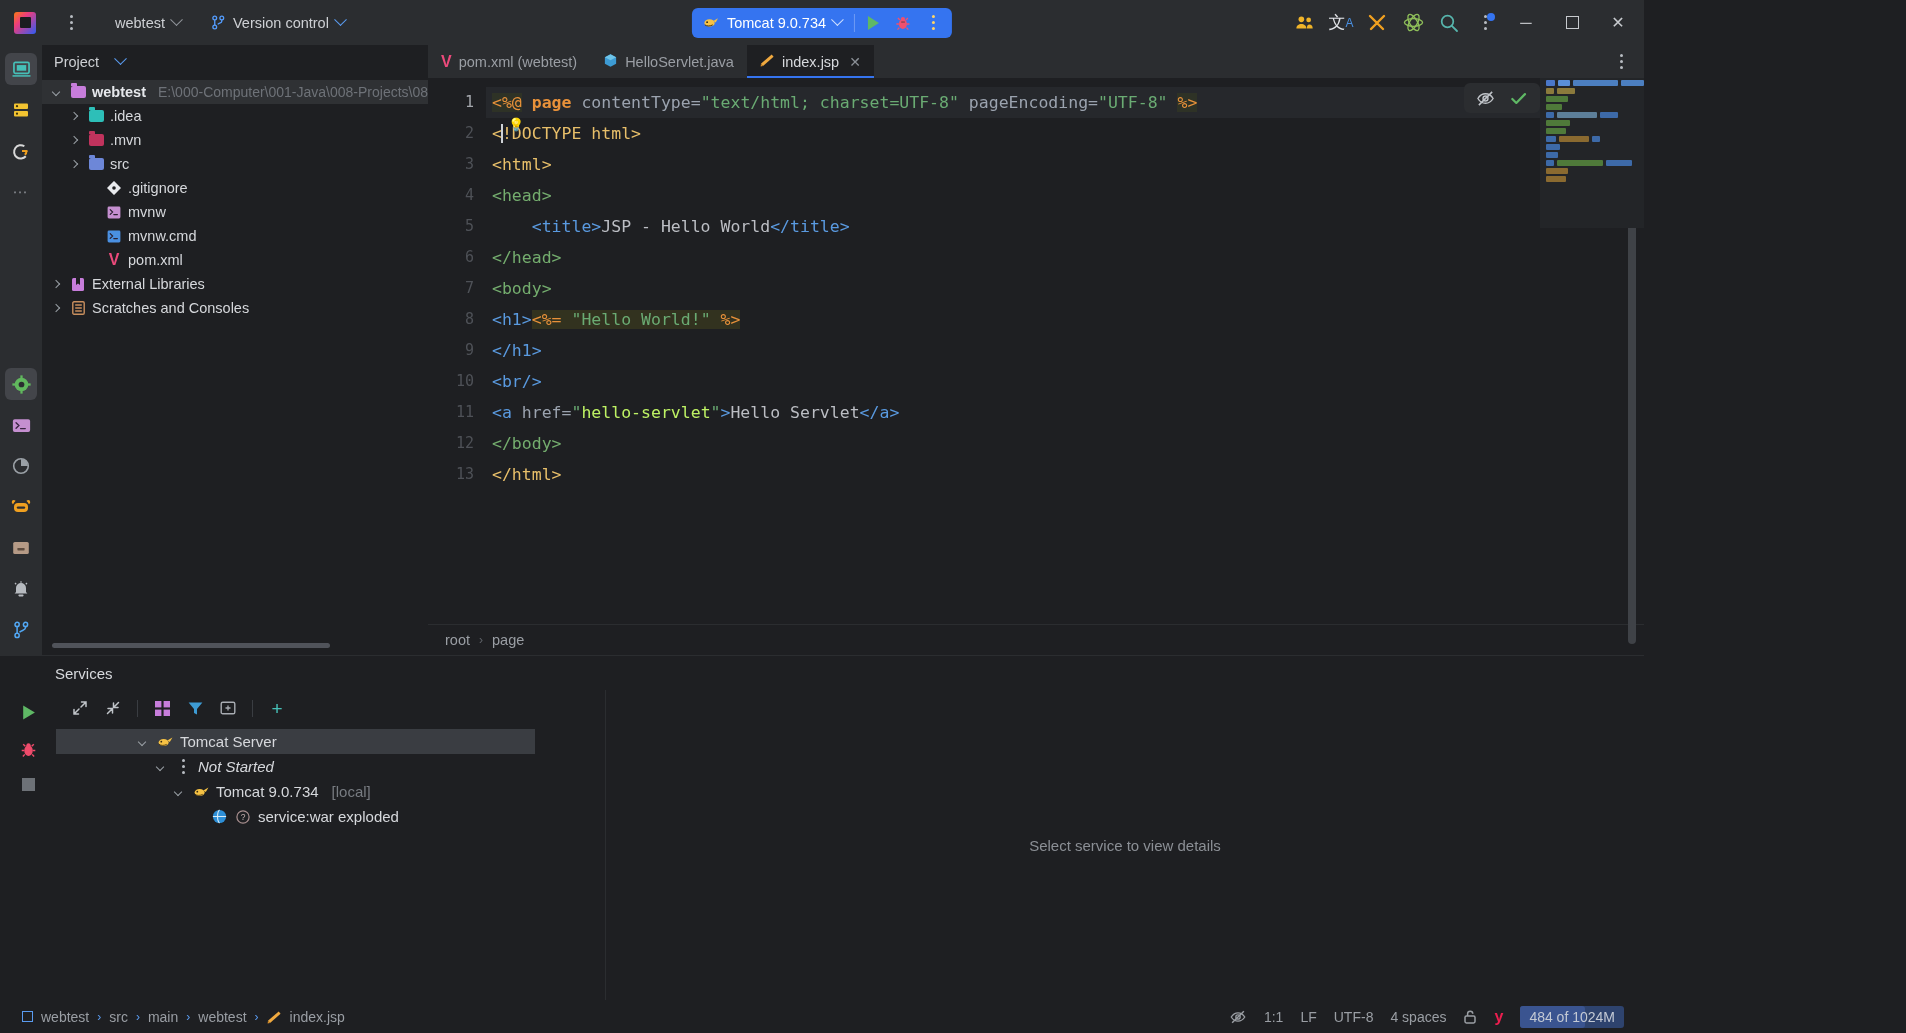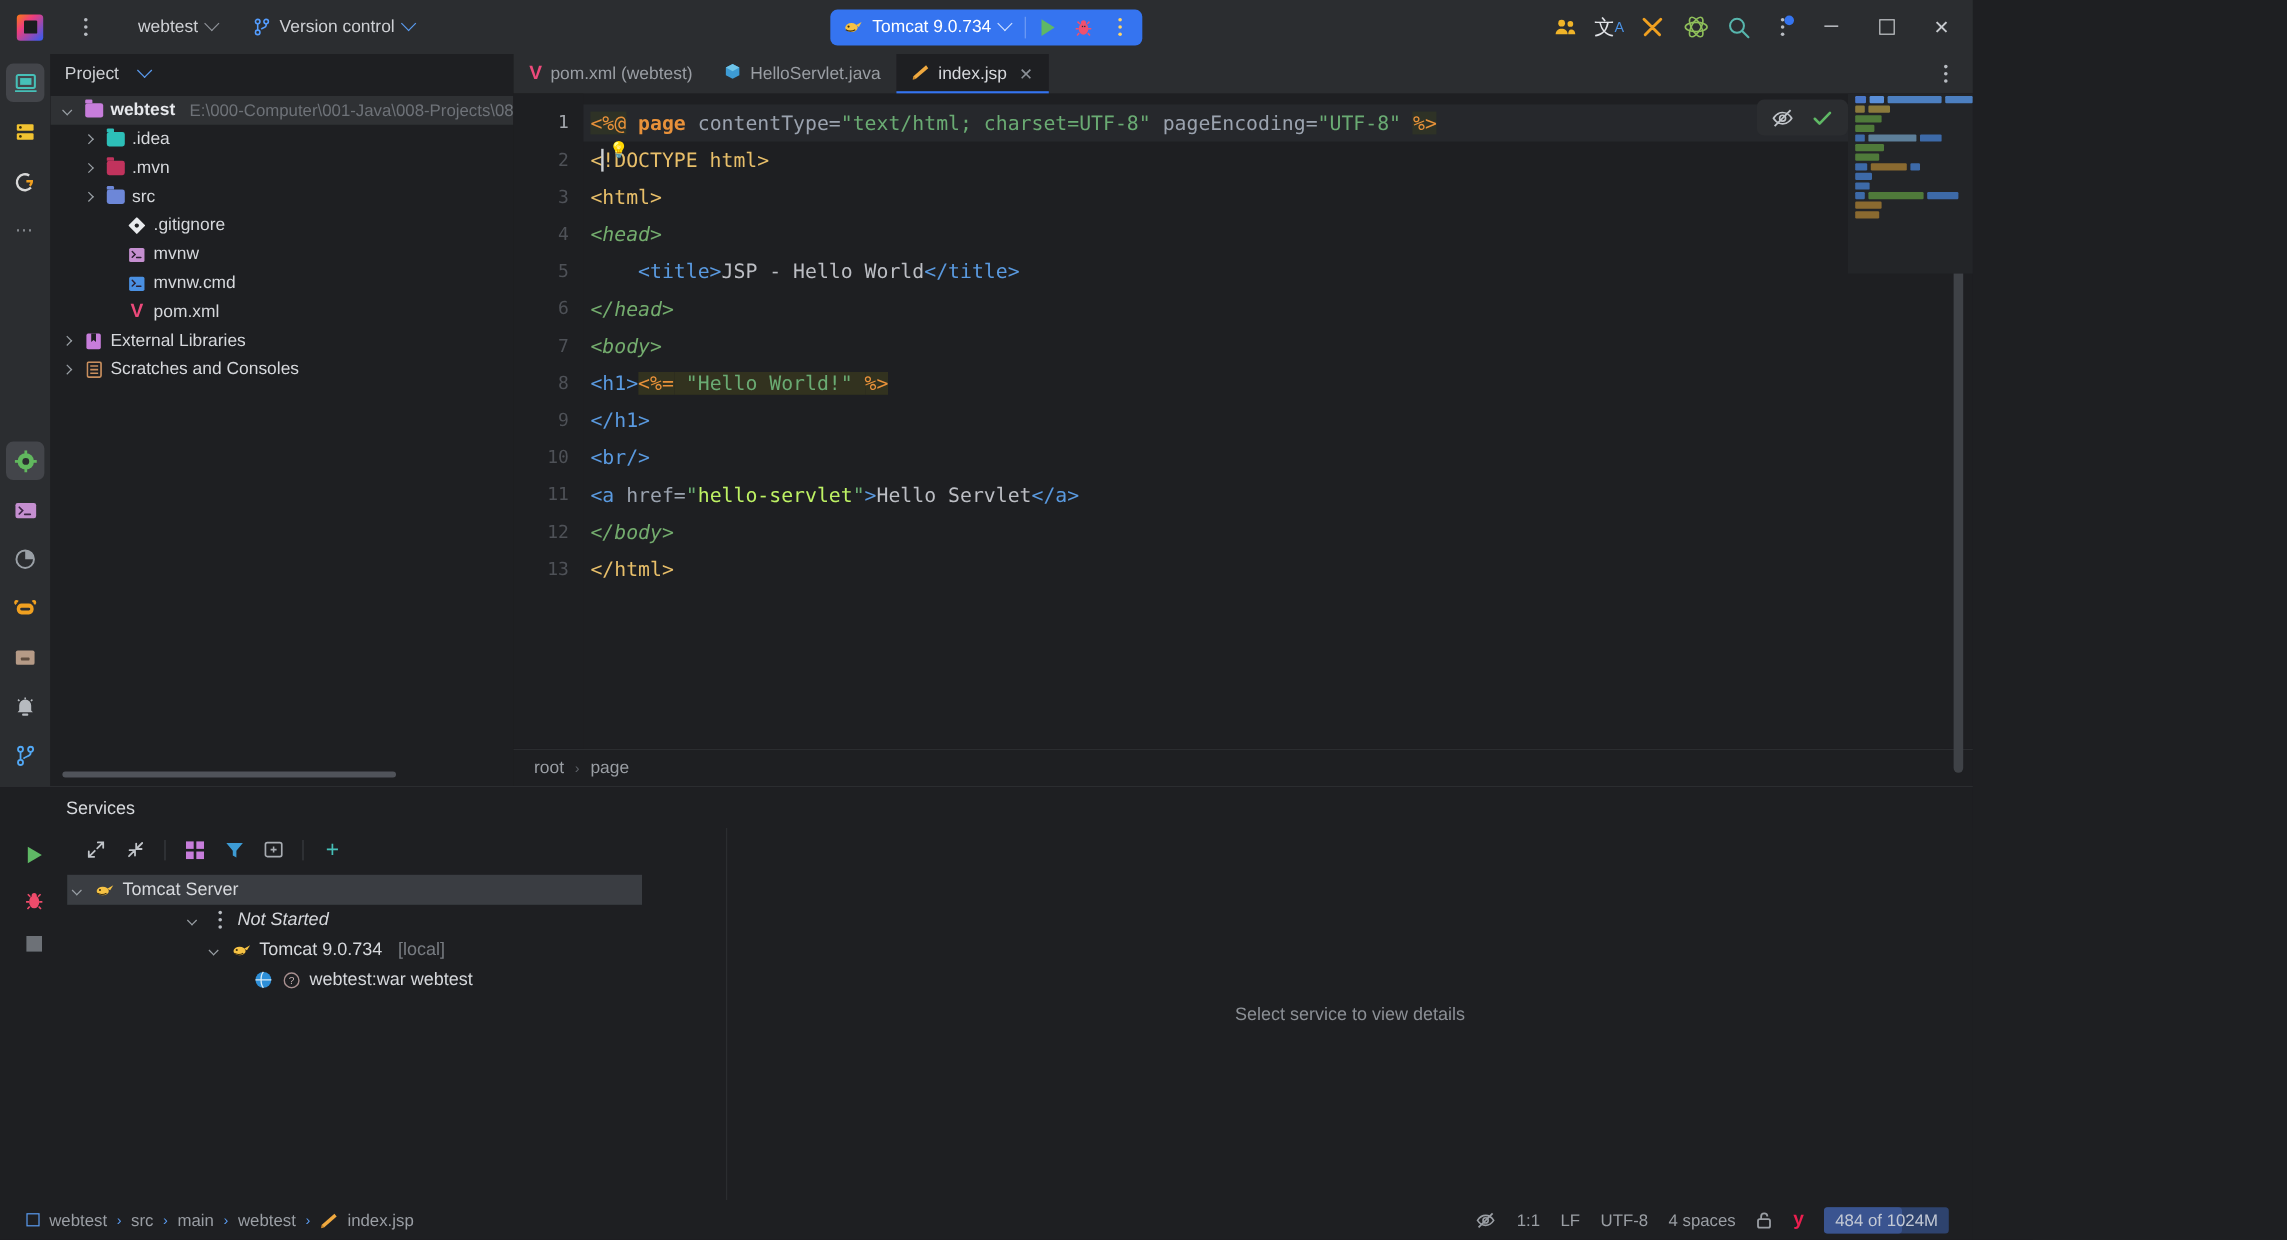--- a/index.html
+++ b/index.html
@@ -85,21 +85,21 @@
   .gutter { width:58px; flex:0 0 58px; background:#1e1f22; padding-top:9px; text-align:right; }
   .gline { height:31px; line-height:31px; padding-right:12px; color:#4e5157; font-size:15px;
            font-family:"DejaVu Sans Mono","Liberation Mono",monospace;}
   .gline.cur{color:#a5a8ae;}
   .code { flex:1; padding-top:9px; font-family:"DejaVu Sans Mono","Liberation Mono",monospace;
           font-size:16.5px; min-width:0; overflow:hidden; position:relative;}
   .cline { height:31px; line-height:31px; white-space:pre; padding-left:6px;}
   .cline.hl{background:#26282c;}
 
   .k-tag{color:#5a9ae0;}         
-  .k-tag2{color:#74ad6e;font-style:italic;}        
+  .k-tag2{color:#74ad6e;}        
   .k-tag3{color:#e8bf6a;}        
   .k-attr{color:#9ba3af;}
   .k-str{color:#6aab73;}
   .k-jsp{color:#e8913a;}
   .k-txt{color:#bcbec4;}
   .k-lnk{color:#bef264;}
   .jspbg{background:#2e3226;}
   .jspbg2{background:#32321f;}
 
   .caret{display:inline-block;width:2px;height:19px;background:#cfd2d6;vertical-align:-4px;margin:0 -1px;}
@@ -638,21 +638,21 @@
                 <rect x="1.2" y="2.2" width="13.6" height="11.6" rx="1.6" fill="none" stroke="#a8acb2" stroke-width="1.4"></rect>
                 <path d="M8 5.5v5M5.5 8h5" stroke="#a8acb2" stroke-width="1.3"></path>
               </svg>
             </div>
             <div class="tbsep"></div>
             <div class="tbi">
               <span style="color:#46c0b8;font-size:19px;line-height:1;">+</span>
             </div>
           </div>
           <div class="svc-tree" id="services-tree">
-              <div class="svrow sel" style="margin-right: 70px;">
+              <div class="svrow sel" style="padding-left: 78px; margin-right: 70px;">
                 <span class="tarrow open">
                   <i></i>
                 </span>
                 <span class="ticn">
                   <svg width="17" height="14" viewBox="0 0 18 15">
                     <ellipse cx="7" cy="8" rx="5.4" ry="3.8" fill="#f6c244"></ellipse>
                     <path d="M11 6l5.4-3.2L13.6 7.4z" fill="#f6c244"></path>
                     <circle cx="4.5" cy="7.1" r="0.95" fill="#3b2d10"></circle>
                     <path d="M2.1 10c2 1.5 5.8 1.5 8.2 0" stroke="#3b2d10" stroke-width="0.9" fill="none"></path>
                   </svg>
@@ -694,21 +694,21 @@
                     <circle cx="7.5" cy="7.5" r="6.6" fill="#2d8fd8"></circle>
                     <path d="M7.5 0.9c-2.6 2.4-2.6 10.8 0 13.2M0.9 7.5h13.2" stroke="#d8ecf8" stroke-width="1.1" fill="none"></path>
                   </svg>
                 </span>
                 <span class="ticn">
                   <svg width="14" height="14" viewBox="0 0 14 14">
                     <circle cx="7" cy="7" r="6.1" fill="none" stroke="#a88f8f" stroke-width="1.2"></circle>
                     <text x="7" y="10.2" font-size="8.5" fill="#c9b4b4" text-anchor="middle" font-family="Liberation Sans, sans-serif">?</text>
                   </svg>
                 </span>
-                <span style="color: rgb(214, 216, 220);">webtest:war webtest</span>
+                <span style="color: rgb(214, 216, 220);">service:war exploded</span>
               </div>
             </div>
         </div>
         <div class="svc-right">
           <span>Select service to view details</span>
         </div>
       </div>
     </div>
   </div>
 

